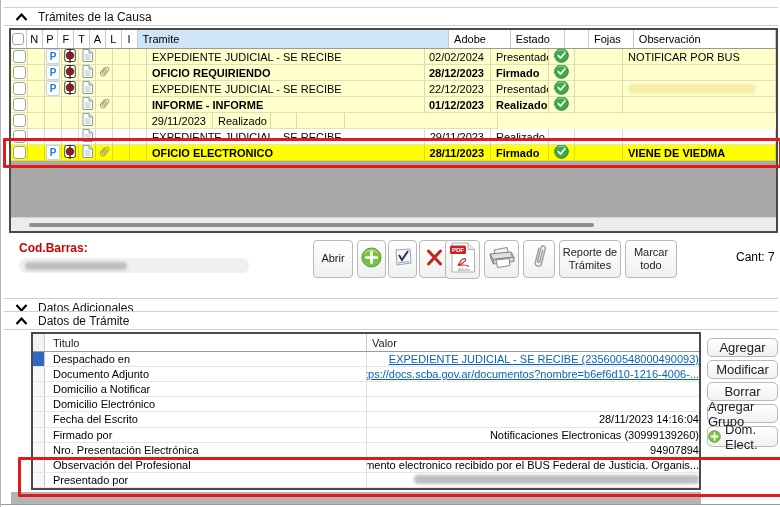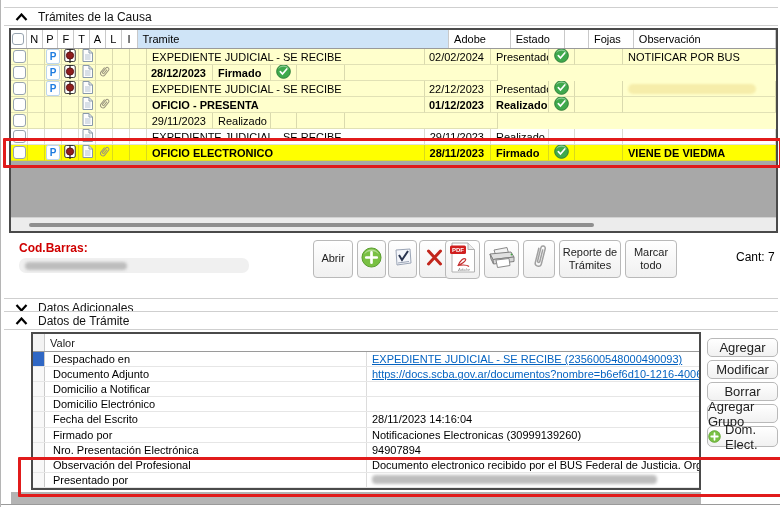--- a/index.html
+++ b/index.html
@@ -51,21 +51,21 @@
       box-sizing:border-box;background:#fff;display:flex;flex-direction:column;font-size:11px;}
   .dthead{height:17px;display:flex;border-bottom:1px solid #9a9a9a;flex:none;background:#fff;color:#222;}
   .dth-rh{width:12px;border-right:1px solid #c9c9c9;background:#f3f3f3;box-sizing:border-box;}
   .dth-t{width:322px;padding-left:8px;display:flex;align-items:center;border-right:1px solid #c9c9c9;box-sizing:border-box;}
   .dth-v{flex:1;padding-left:5px;display:flex;align-items:center;}
   #dtrows{flex:1;display:flex;flex-direction:column;}
   .dtrow{flex:1;display:flex;border-bottom:1px solid #e6e6e6;cursor:default;}
   .dt-rh{width:12px;border-right:1px solid #c9c9c9;background:#f8f8f8;box-sizing:border-box;}
   .dt-rh.sel{background:#2f67c4;}
   .dt-t{width:322px;padding-left:8px;display:flex;align-items:center;border-right:1px solid #dcdcdc;box-sizing:border-box;color:#000;}
-  .dt-v{flex:1;padding-left:5px;display:flex;align-items:center;overflow:hidden;white-space:nowrap;color:#000;}
+  .dt-v{flex:1;padding-left:5px;display:flex;align-items:center;overflow:hidden;white-space:nowrap;color:#000;justify-content:flex-end;}
   .link{color:#0563c1;text-decoration:underline;cursor:pointer;}
   #graybar{position:absolute;left:10px;top:492px;width:690px;height:12px;background:#b4b4b4;}
   #bottomline{position:absolute;left:0;top:504px;width:780px;height:1px;background:#9a9a9a;}
   
   .sbtn{position:absolute;left:706px;width:71px;height:19px;border:1px solid #b9b9b9;border-radius:5px;
         background:linear-gradient(#ffffff,#f1f1f1);display:flex;align-items:center;justify-content:center;
         gap:4px;font-size:13px;color:#222;cursor:pointer;box-sizing:border-box;}
 </style>
 </head>
 <body>
@@ -161,20 +161,21 @@
                 <path d="M3 6 H8.5 M3 8 H8.5 M3 10 H8.5" stroke="#aabbcc" stroke-width="0.9"></path>
               </svg></span>
           </div>
           <div class="gc" style="width: 17px;">
             <span><svg width="13" height="13" viewBox="0 0 24 24" style="transform:rotate(38deg)">
                 <path d="M7.5 6 V16.5 a4.5 4.5 0 0 0 9 0 V5.5 a3.2 3.2 0 0 0 -6.4 0 V15 a1.7 1.7 0 0 0 3.4 0 V6.5" fill="none" stroke="#99947e" stroke-width="1.8"></path>
               </svg></span>
           </div>
           <div class="gc" style="width: 17px;"></div>
           <div class="gc" style="width: 17px;"></div>
+          <div class="gc tl" style="width: 278px;">OFICIO REQUIRIENDO</div>
           <div class="gc tr" style="width: 66px;">28/12/2023</div>
           <div class="gc tl" style="width: 58px;">Firmado</div>
           <div class="gc" style="width: 26px;">
             <span><svg width="15" height="15" viewBox="0 0 16 16">
                 <circle cx="8" cy="8" r="7.3" fill="#3fa94c" stroke="#2b7d37"></circle>
                 <path d="M8 1.6 a6.4 6.4 0 0 1 5.8 3.7 a8.5 8.5 0 0 0 -11.6 0 A6.4 6.4 0 0 1 8 1.6" fill="rgba(255,255,255,0.4)"></path>
                 <path d="M4.6 8.2 l2.3 2.5 4.6-5.4" stroke="#fff" stroke-width="1.8" fill="none" stroke-linecap="round"></path>
               </svg></span>
           </div>
           <div class="gc" style="width: 48px;"></div>
@@ -234,21 +235,21 @@
                 <path d="M3 6 H8.5 M3 8 H8.5 M3 10 H8.5" stroke="#aabbcc" stroke-width="0.9"></path>
               </svg></span>
           </div>
           <div class="gc" style="width: 17px;">
             <span><svg width="13" height="13" viewBox="0 0 24 24" style="transform:rotate(38deg)">
                 <path d="M7.5 6 V16.5 a4.5 4.5 0 0 0 9 0 V5.5 a3.2 3.2 0 0 0 -6.4 0 V15 a1.7 1.7 0 0 0 3.4 0 V6.5" fill="none" stroke="#99947e" stroke-width="1.8"></path>
               </svg></span>
           </div>
           <div class="gc" style="width: 17px;"></div>
           <div class="gc" style="width: 17px;"></div>
-          <div class="gc tl" style="width: 278px;">OFICIO - PRESENTA</div>
+          <div class="gc tl" style="width: 278px;">INFORME - INFORME</div>
           <div class="gc tr" style="width: 66px;">01/12/2023</div>
           <div class="gc tl" style="width: 58px;">Realizado</div>
           <div class="gc" style="width: 26px;">
             <span><svg width="15" height="15" viewBox="0 0 16 16">
                 <circle cx="8" cy="8" r="7.3" fill="#3fa94c" stroke="#2b7d37"></circle>
                 <path d="M8 1.6 a6.4 6.4 0 0 1 5.8 3.7 a8.5 8.5 0 0 0 -11.6 0 A6.4 6.4 0 0 1 8 1.6" fill="rgba(255,255,255,0.4)"></path>
                 <path d="M4.6 8.2 l2.3 2.5 4.6-5.4" stroke="#fff" stroke-width="1.8" fill="none" stroke-linecap="round"></path>
               </svg></span>
           </div>
           <div class="gc" style="width: 48px;"></div>
@@ -440,20 +441,21 @@
       <svg width="13" height="8" viewBox="0 0 13 8">
           <path d="M1.5 7 L6.5 1.5 L11.5 7" stroke="#000" stroke-width="2.2" fill="none"></path>
         </svg>
     </span>
     <span>Datos de Trámite</span>
   </div>
 
   <div id="dt">
     <div class="dthead">
       <div class="dth-rh"></div>
+      <div class="dth-t">Titulo</div>
       <div class="dth-v">Valor</div>
     </div>
     <div id="dtrows">
         <div class="dtrow">
           <div class="dt-rh sel"></div>
           <div class="dt-t">Despachado en</div>
           <div class="dt-v">
             <span class="link">EXPEDIENTE JUDICIAL - SE RECIBE (235600548000490093)</span>
           </div>
         </div>

